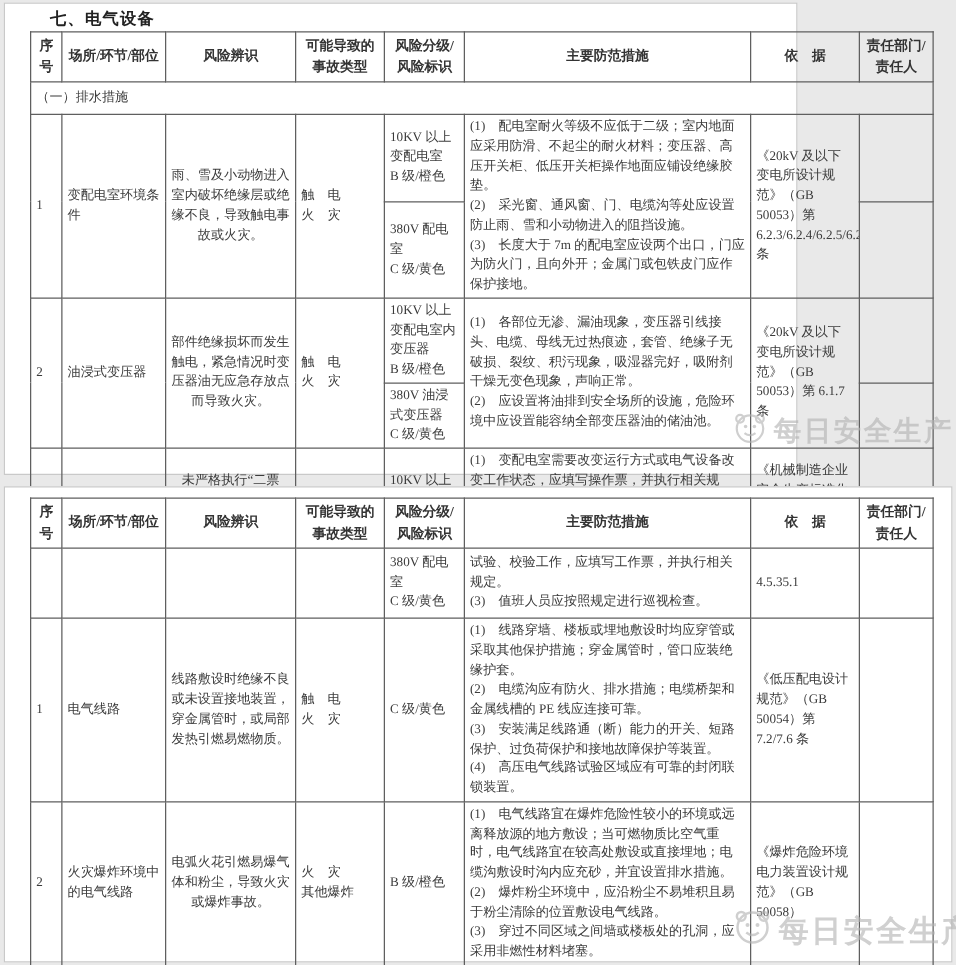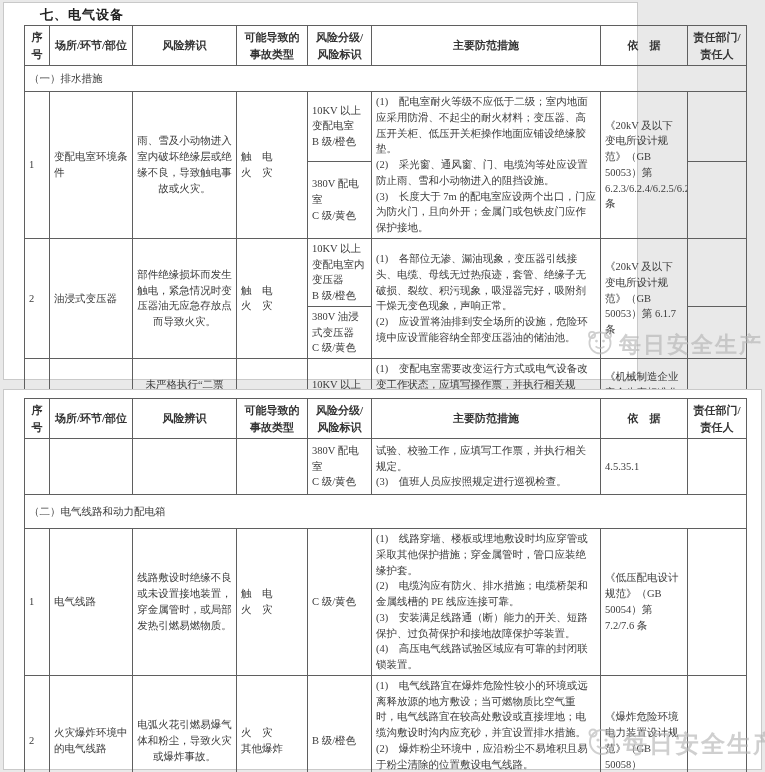--- a/index.html
+++ b/index.html
@@ -183,23 +183,20 @@
       <td></td>
       <td></td>
       <td></td>
       <td class="c pre">380V 配电室
 C 级/黄色</td>
       <td class="measures pre">试验、校验工作，应填写工作票，并执行相关规定。
 (3)　值班人员应按照规定进行巡视检查。</td>
       <td class="basis top">4.5.35.1</td>
       <td></td>
     </tr>
-    <tr class="rh-sec2">
-      <td class="section-row" colspan="8">（二）电气线路和动力配电箱</td>
-    </tr>
 
     <tr class="rh-t2r1">
       <td class="c">1</td>
       <td class="c">电气线路</td>
       <td class="l">线路敷设时绝缘不良或未设置接地装置，穿金属管时，或局部发热引燃易燃物质。</td>
       <td class="c pre">触　电
 火　灾</td>
       <td class="c">C 级/黄色</td>
       <td class="measures pre">(1)　线路穿墙、楼板或埋地敷设时均应穿管或采取其他保护措施；穿金属管时，管口应装绝缘护套。
 (2)　电缆沟应有防火、排水措施；电缆桥架和金属线槽的 PE 线应连接可靠。

